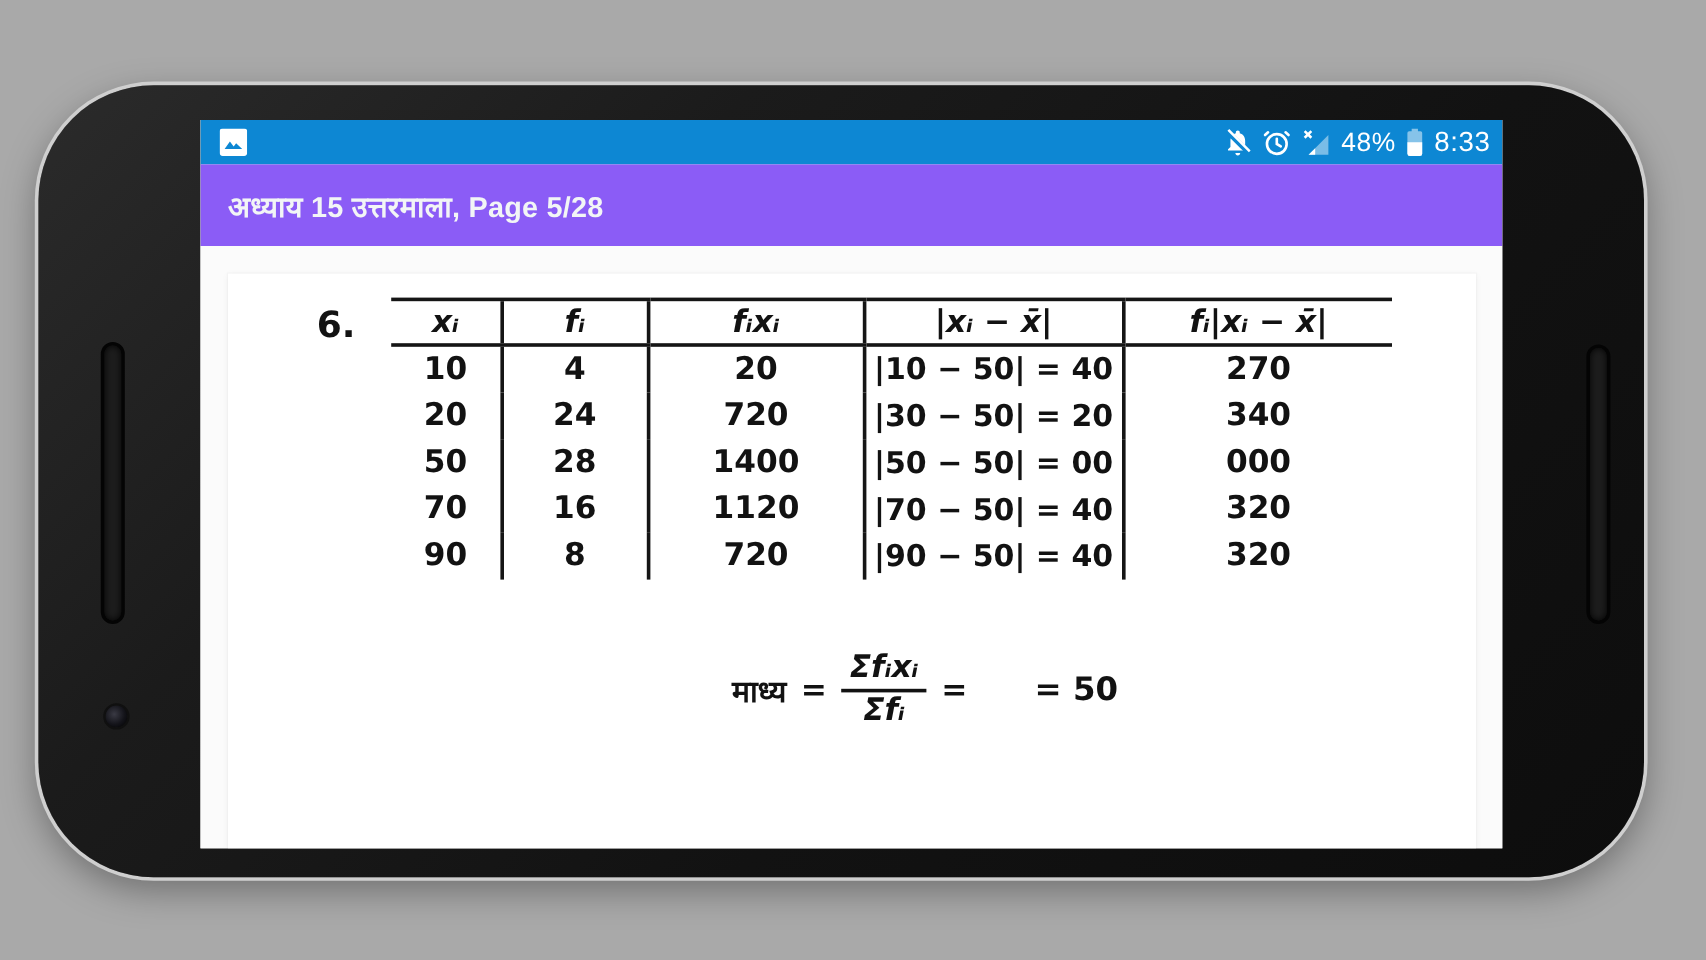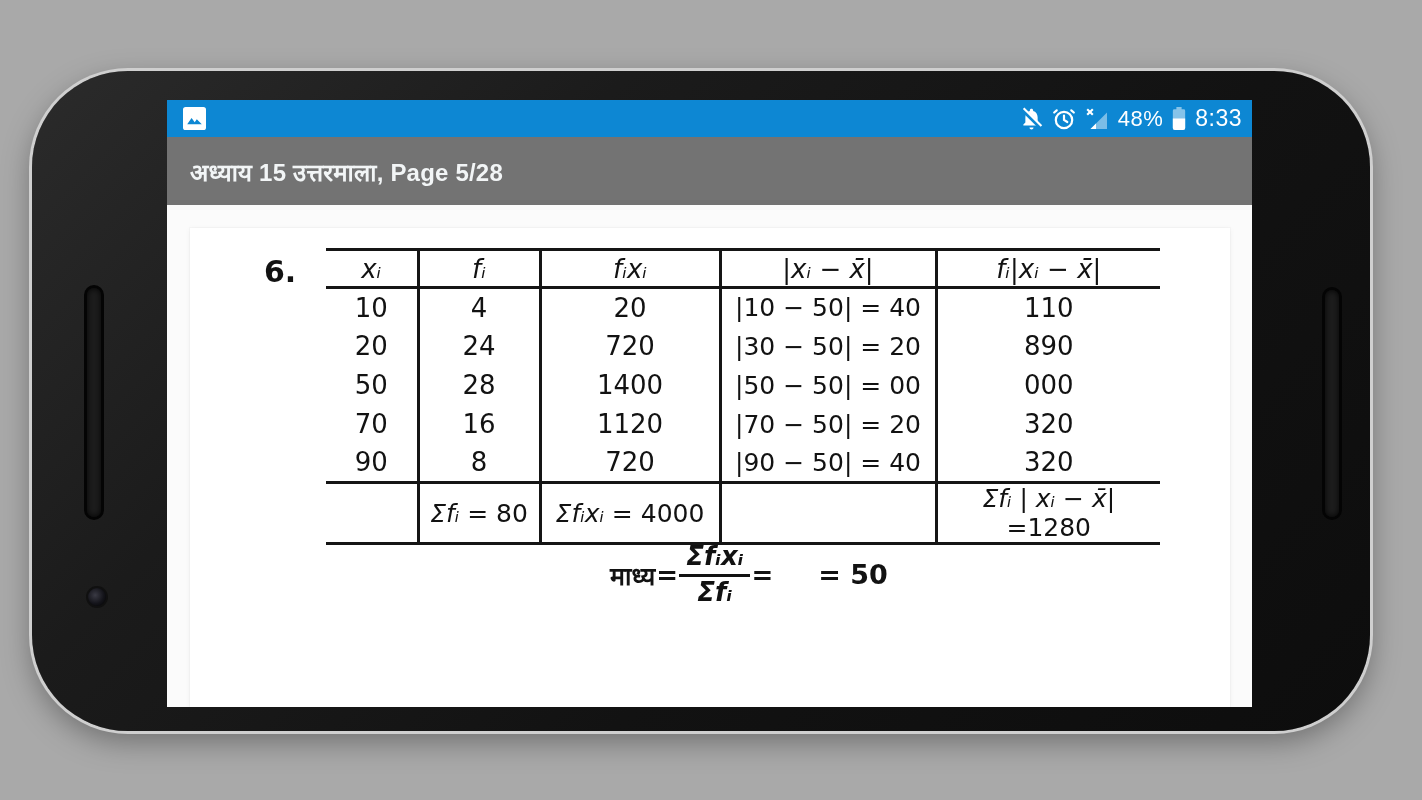--- a/index.html
+++ b/index.html
@@ -36,51 +36,51 @@
     height:37px; background:#0d87d3; display:flex; align-items:center;
     justify-content:space-between; padding:0 10px 0 16px; color:#fff;
   }
   .sb-right { display:flex; align-items:center; gap:9px; }
   .sb-text  { font-size:22px; color:#fff; letter-spacing:.5px; }
   .sb-time  { font-size:23px; }
   .icon svg { display:block; }
 
   
   .appbar {
-    height:68px; background:#737373; display:flex; align-items:center; padding-left:23px;
+    height:68px; background:#8b5cf6; display:flex; align-items:center; padding-left:23px;
   }
   .appbar .title { color:#f2f5f6; font-size:24px; font-weight:700; letter-spacing:.2px; }
 
   
   .content { position:relative; height:502px; background:#fbfbfb; }
   .page {
     position:absolute; left:23px; top:23px; width:1040px; height:479px; background:#ffffff;
     box-shadow:0 0 0 1px rgba(0,0,0,.02), 0 1px 6px rgba(0,0,0,.05);
   }
 
   .probnum {
     position:absolute; left:74px; top:26px;
     font:700 30px "DejaVu Sans", sans-serif; color:#121212;
   }
 
   .scan-table {
     position:absolute; left:136px; top:20px; border-collapse:collapse; table-layout:fixed;
     color:#121212; font-family:"DejaVu Sans", sans-serif;
   }
-  .scan-table th, .scan-table td { text-align:center; vertical-align:middle; font-weight:400; }
+  .scan-table th, .scan-table td { text-align:center; vertical-align:middle; font-weight:700; }
   .scan-table th + th, .scan-table td + td { border-left:3px solid #151515; }
   .scan-table tr.h th { border-top:3px solid #151515; border-bottom:3px solid #151515; height:38px; font-size:26px; font-style:italic; }
   .scan-table tr.d td { height:39px; font-size:26px; }
   .scan-table tr.d td:nth-child(4) { font-size:25px; }
   .scan-table tr.totals td { border-top:3px solid #151515; border-bottom:3px solid #151515; height:44px; font-size:25px; }
   .scan-table tr.totals i { font-style:italic; }
   .scan-table tr.totals span { font-style:normal; }
 
   .formula {
-    position:absolute; left:420px; top:314px; display:flex; align-items:center; gap:1px;
+    position:absolute; left:420px; top:314px; display:flex; align-items:center; gap:12px;
     font:700 26px "DejaVu Sans", sans-serif; color:#121212;
   }
   .formula .devanagari { font-family:"Liberation Sans", sans-serif; font-size:25px; }
   .frac { display:inline-flex; flex-direction:column; align-items:center; line-height:1.15; }
   .frac .num { border-bottom:3px solid #121212; padding:0 7px 2px; }
   .frac .den { padding-top:1px; }
   .frac.sym .num, .frac.sym .den { font-style:italic; }
   .formula .result { font-size:27px;margin-left:44px; }
 </style>
 </head>
@@ -158,56 +158,49 @@
               <th>fᵢ</th>
               <th>fᵢxᵢ</th>
               <th>|xᵢ − x̄|</th>
               <th>fᵢ|xᵢ − x̄|</th>
             </tr>
             <tr class="d">
               <td>10</td>
               <td>4</td>
               <td>20</td>
               <td>|10 − 50| = 40</td>
-              <td>110</td>
+              <td>270</td>
             </tr>
             <tr class="d">
               <td>20</td>
               <td>24</td>
               <td>720</td>
               <td>|30 − 50| = 20</td>
-              <td>890</td>
+              <td>340</td>
             </tr>
             <tr class="d">
               <td>50</td>
               <td>28</td>
               <td>1400</td>
               <td>|50 − 50| = 00</td>
               <td>000</td>
             </tr>
             <tr class="d">
               <td>70</td>
               <td>16</td>
               <td>1120</td>
-              <td>|70 − 50| = 20</td>
+              <td>|70 − 50| = 40</td>
               <td>320</td>
             </tr>
             <tr class="d">
               <td>90</td>
               <td>8</td>
               <td>720</td>
               <td>|90 − 50| = 40</td>
               <td>320</td>
-            </tr>
-            <tr class="totals">
-              <td></td>
-              <td><i>Σfᵢ</i><span> = 80</span></td>
-              <td><i>Σfᵢxᵢ</i><span> = 4000</span></td>
-              <td></td>
-              <td><i>Σfᵢ | xᵢ − x̄|</i><span> =1280</span></td>
             </tr>
           </tbody>
             </table>
 
           <div class="formula">
             <span class="devanagari">माध्य</span>
             <span>=</span>
             <span class="frac sym">
               <span class="num">Σfᵢxᵢ</span>
               <span class="den">Σfᵢ</span>

